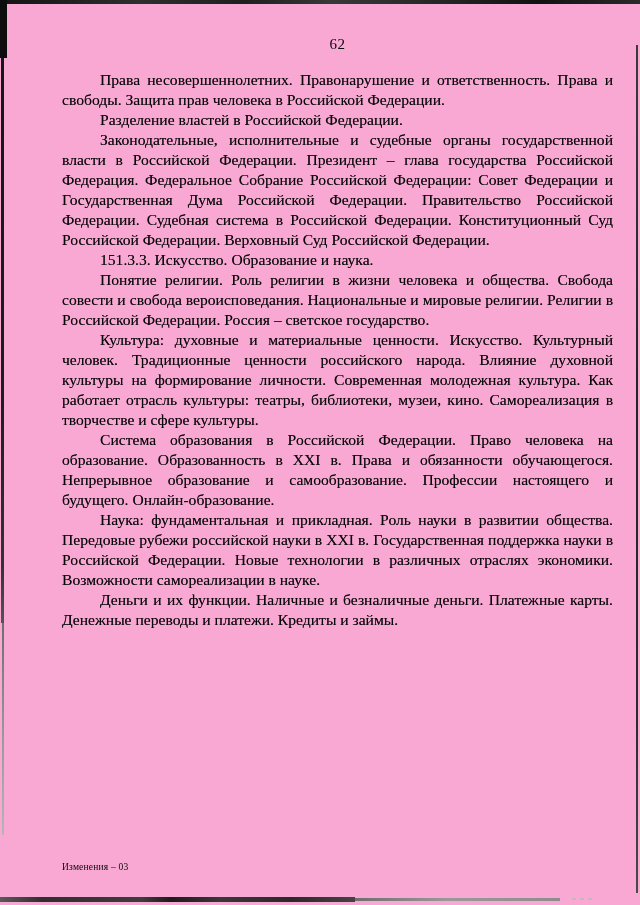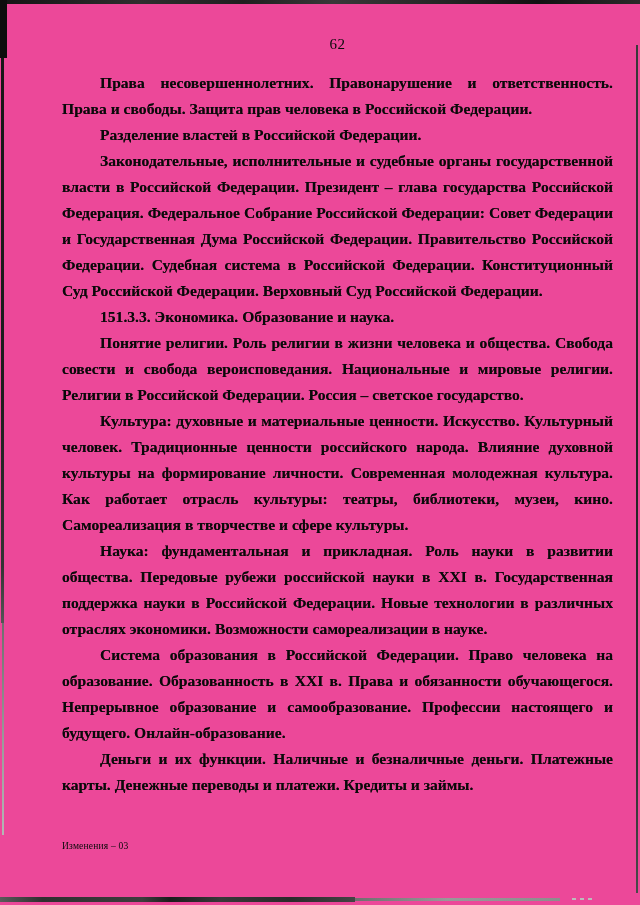--- a/index.html
+++ b/index.html
@@ -4,54 +4,53 @@
 <style>
   html, body {
     margin: 0;
     padding: 0;
     background: #ffffff;
   }
   .page {
     position: relative;
     width: 640px;
     height: 905px;
-    background: #ec4899;
+    background: #f9a8d4;
     overflow: hidden;
     font-family: "Liberation Serif", "DejaVu Serif", serif;
     color: #0a0a0a;
   }
   .page-number {
     position: absolute;
     top: 36px;
     left: 62px;
     width: 551px;
     text-align: center;
     font-size: 15px;
     letter-spacing: 0.5px;
   }
   .content {
     position: absolute;
     top: 70px;
     left: 62px;
     width: 551px;
     font-size: 15.6px;
-    line-height: 26px;
+    line-height: 20px;
     text-align: justify;
     text-shadow: 0 0 0.45px rgba(0,0,0,0.55);
-    font-weight: bold;
   }
   .content p {
     margin: 0;
     padding: 0;
     text-indent: 38px;
   }
   .footer-note {
     position: absolute;
     left: 62px;
-    top: 841px;
+    top: 862px;
     font-size: 9.5px;
     letter-spacing: 0.2px;
     text-shadow: none;
   }
   
   .art { position: absolute; pointer-events: none; }
   .art-top-edge {
     left: 0; top: 0; width: 640px; height: 4px;
     background: linear-gradient(90deg,#141414 0%,#2e2e2e 22%,#1f1f1f 38%,#383838 52%,#242424 70%,#111111 84%,#2a2a2a 100%);
   }
@@ -97,23 +96,23 @@
   <div class="art art-bottom-dark"></div>
   <div class="art art-bottom-light"></div>
   <div class="art art-bottom-dots"></div>
 
   <div class="page-number">62</div>
 
   <div class="content">
     <p>Права несовершеннолетних. Правонарушение и ответственность. Права и свободы. Защита прав человека в Российской Федерации.</p>
     <p>Разделение властей в Российской Федерации.</p>
     <p>Законодательные, исполнительные и судебные органы государственной власти в Российской Федерации. Президент – глава государства Российской Федерация. Федеральное Собрание Российской Федерации: Совет Федерации и Государственная Дума Российской Федерации. Правительство Российской Федерации. Судебная система в Российской Федерации. Конституционный Суд Российской Федерации. Верховный Суд Российской Федерации.</p>
-    <p>151.3.3. Экономика. Образование и наука.</p>
+    <p>151.3.3. Искусство. Образование и наука.</p>
     <p>Понятие религии. Роль религии в жизни человека и общества. Свобода совести и свобода вероисповедания. Национальные и мировые религии. Религии в Российской Федерации. Россия – светское государство.</p>
     <p>Культура: духовные и материальные ценности. Искусство. Культурный человек. Традиционные ценности российского народа. Влияние духовной культуры на формирование личности. Современная молодежная культура. Как работает отрасль культуры: театры, библиотеки, музеи, кино. Самореализация в творчестве и сфере культуры.</p>
+    <p>Система образования в Российской Федерации. Право человека на образование. Образованность в XXI в. Права и обязанности обучающегося. Непрерывное образование и самообразование. Профессии настоящего и будущего. Онлайн-образование.</p>
     <p>Наука: фундаментальная и прикладная. Роль науки в развитии общества. Передовые рубежи российской науки в XXI в. Государственная поддержка науки в Российской Федерации. Новые технологии в различных отраслях экономики. Возможности самореализации в науке.</p>
-    <p>Система образования в Российской Федерации. Право человека на образование. Образованность в XXI в. Права и обязанности обучающегося. Непрерывное образование и самообразование. Профессии настоящего и будущего. Онлайн-образование.</p>
     <p>Деньги и их функции. Наличные и безналичные деньги. Платежные карты. Денежные переводы и платежи. Кредиты и займы.</p>
   </div>
 
   <div class="footer-note">Изменения – 03</div>
 
 </div>
 
 </body></html>

